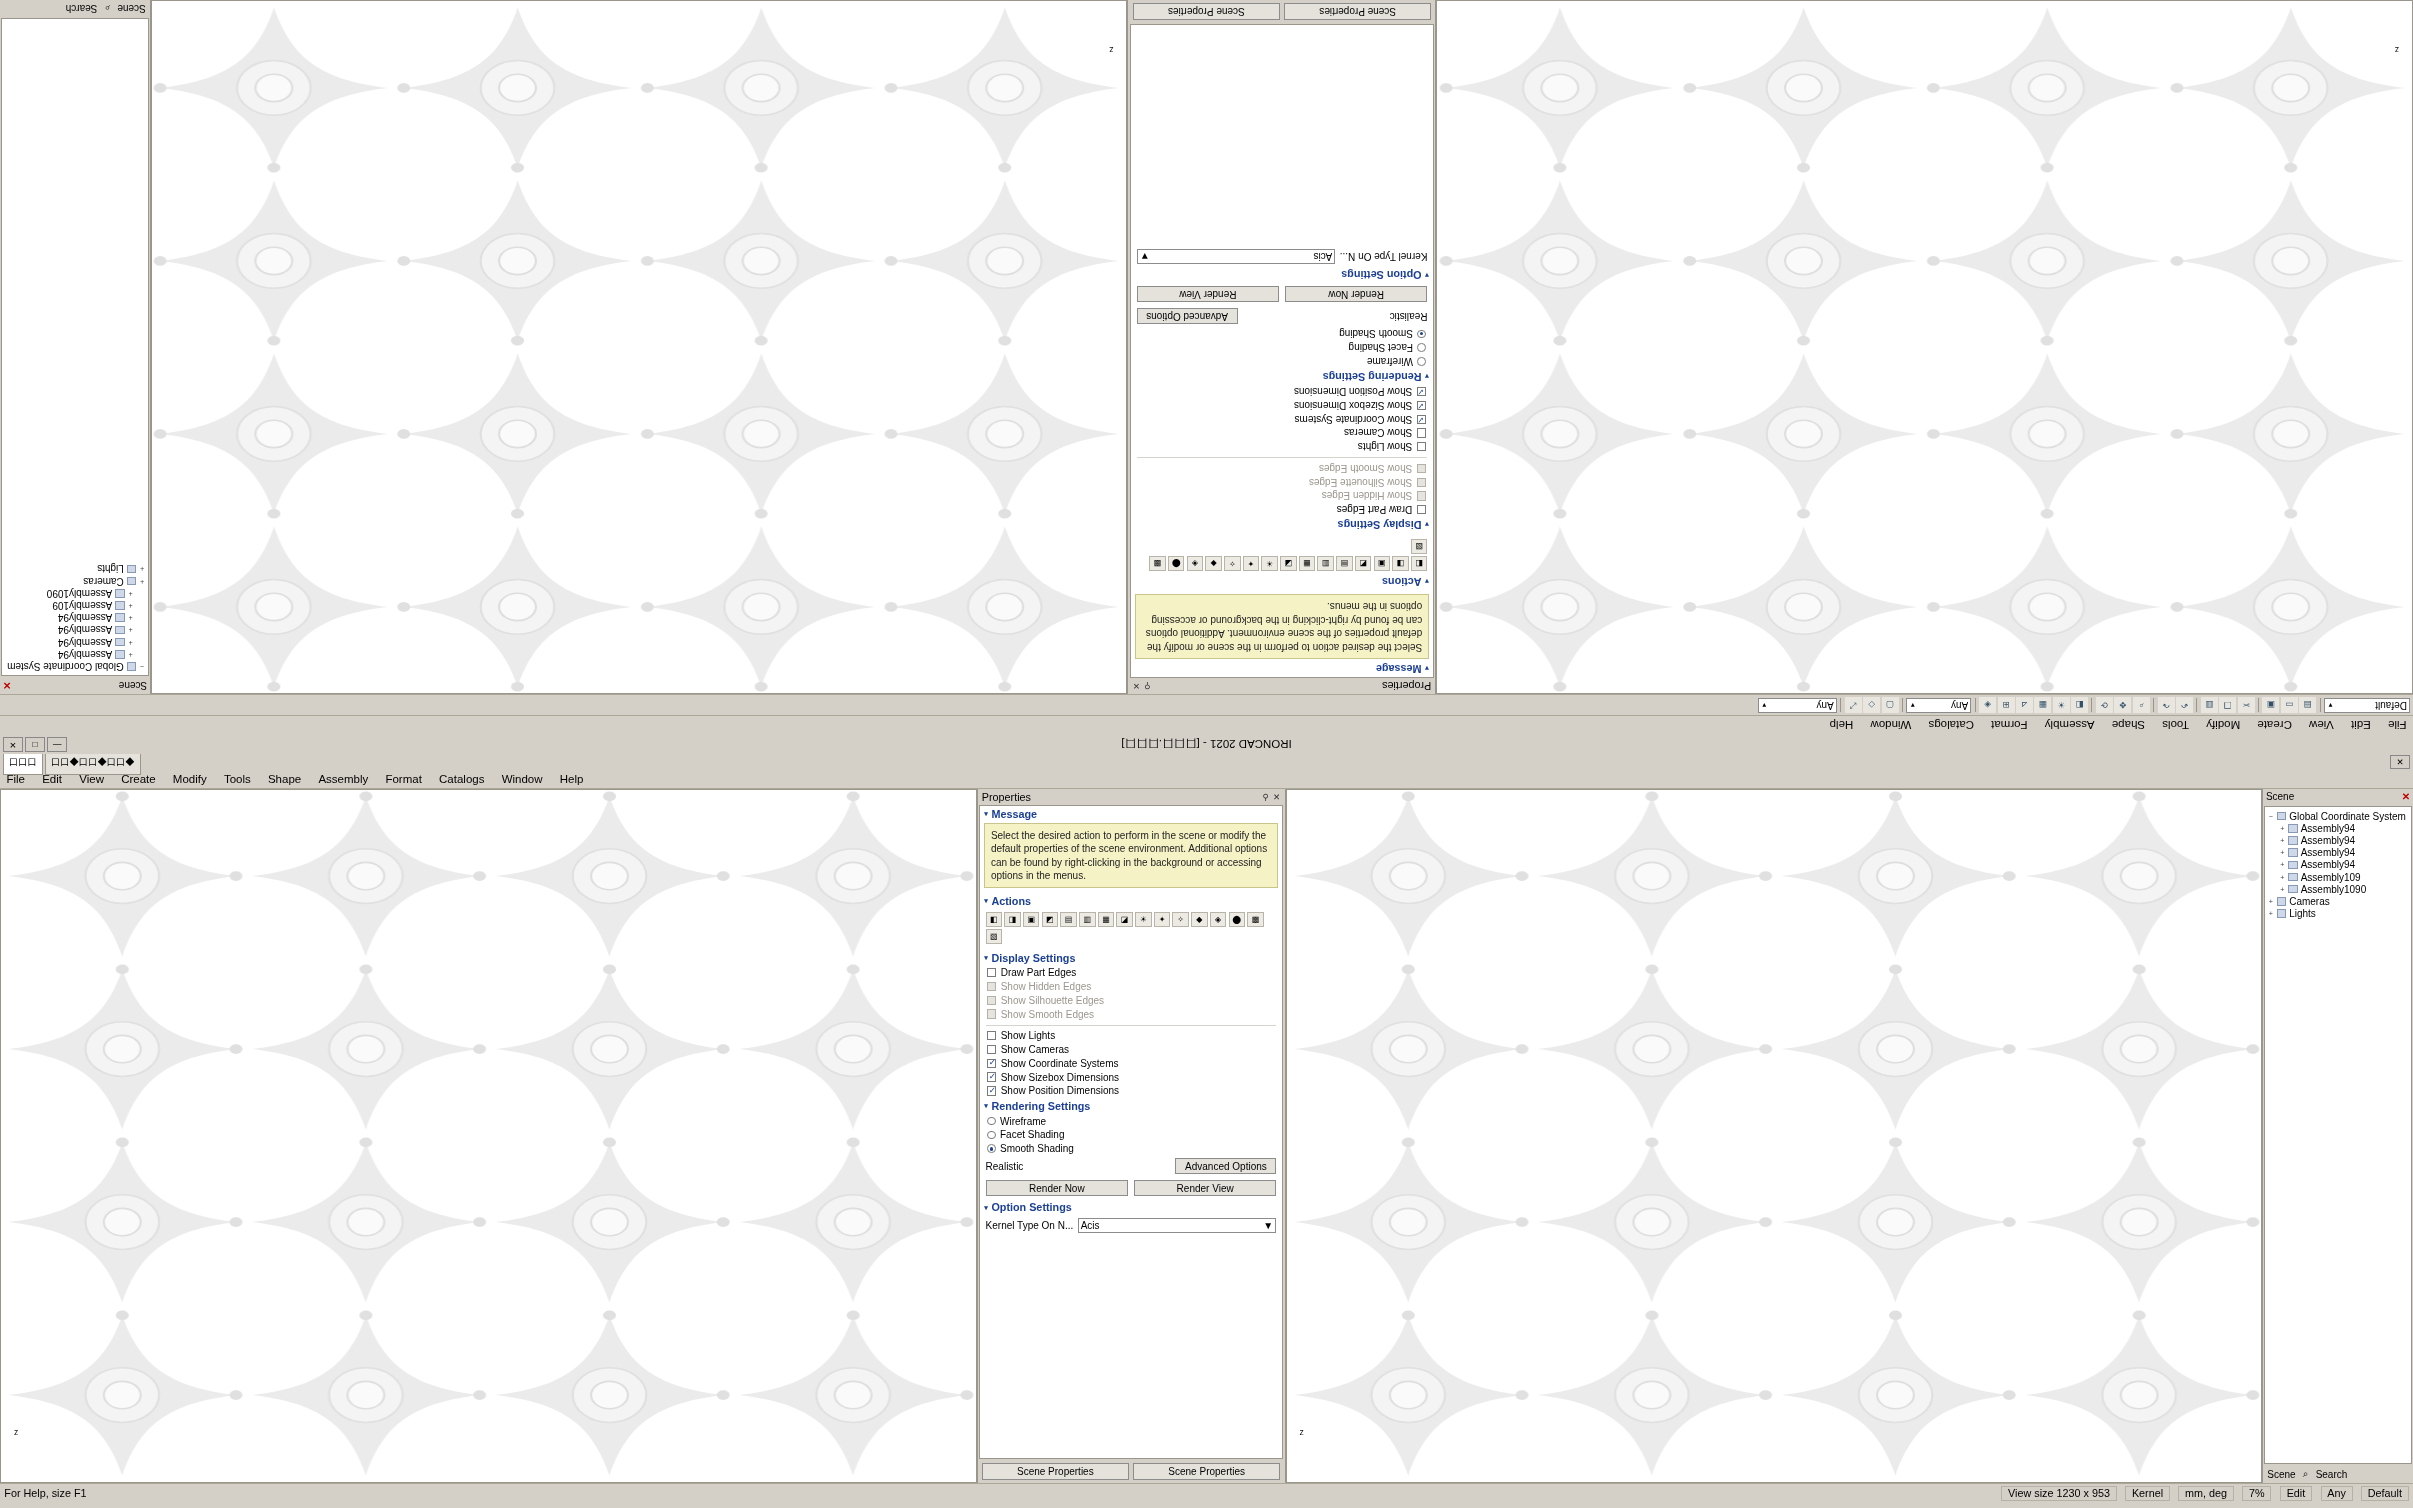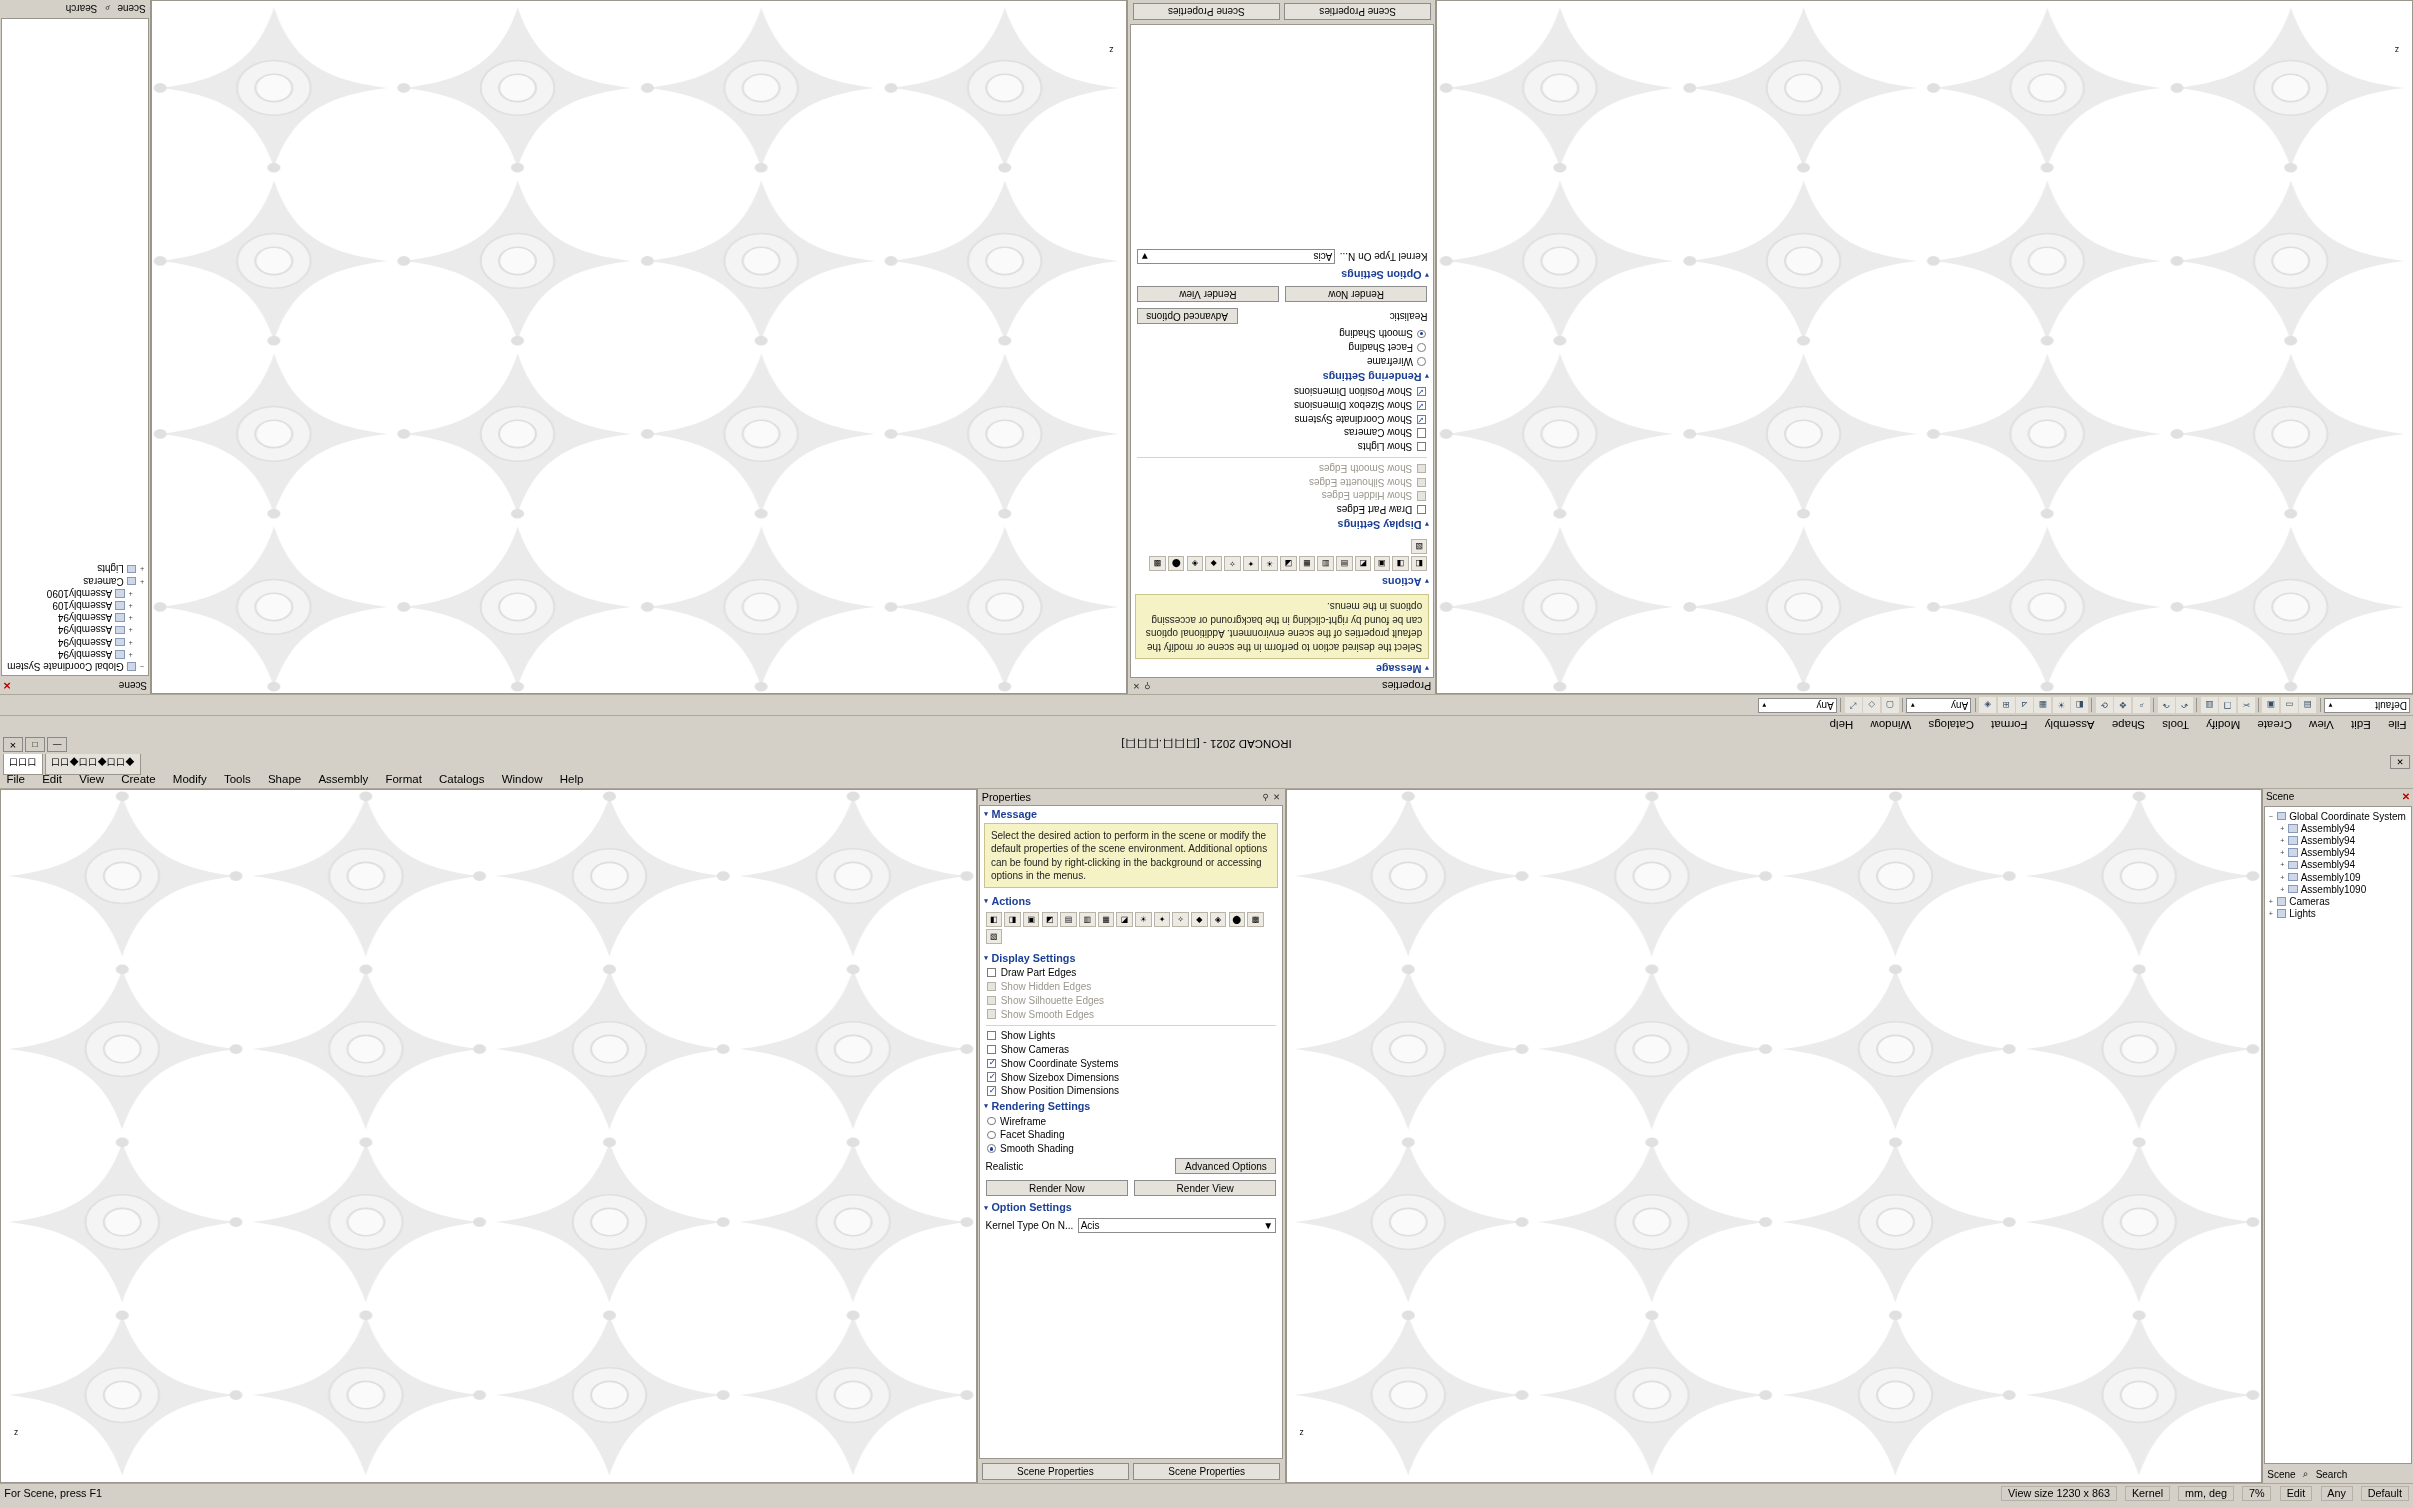--- a/index.html
+++ b/index.html
@@ -669,23 +669,23 @@
       </div>
       <div class="side-tabs">
         <span>Scene</span>
         <span>⌕</span>
         <span>Search</span>
       </div>
     </div>
   </div>
 
   <div class="statusbar">
-    <span>For Scene, press F1</span>
+    <span>For Help, size F1</span>
     <span class="grow"></span>
-    <span class="sb-cell">View size 1230 x 863</span>
+    <span class="sb-cell">View size 1230 x 953</span>
     <span class="sb-cell">Kernel</span>
     <span class="sb-cell">mm, deg</span>
     <span class="sb-cell">7%</span>
     <span class="sb-cell">Edit</span>
     <span class="sb-cell">Any</span>
     <span class="sb-cell">Default</span>
   </div>
 </div>
 
 

